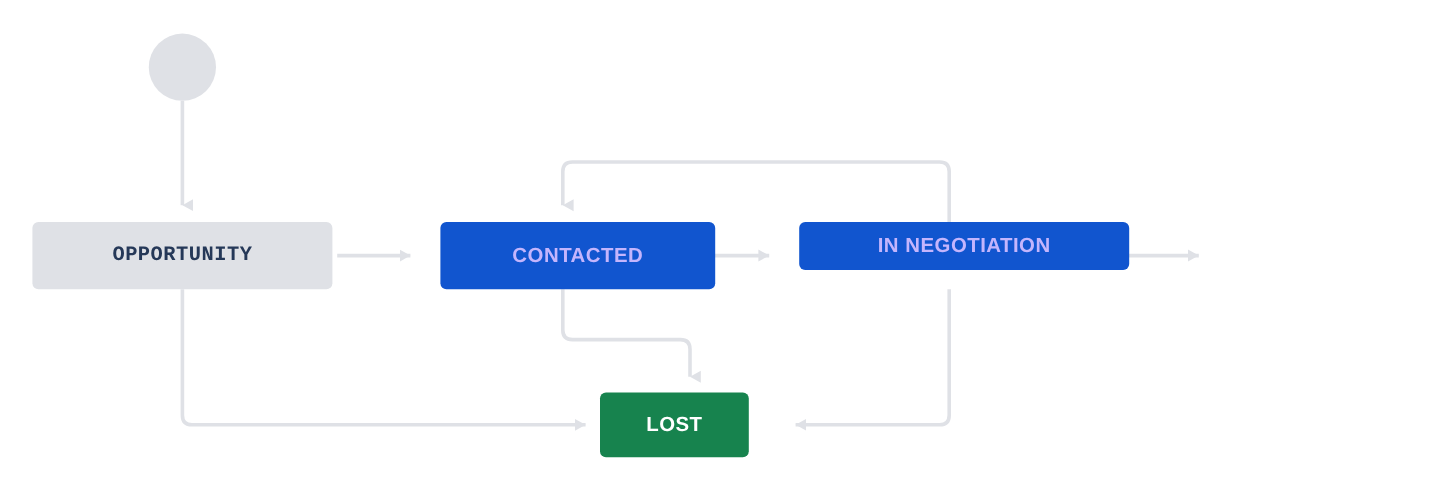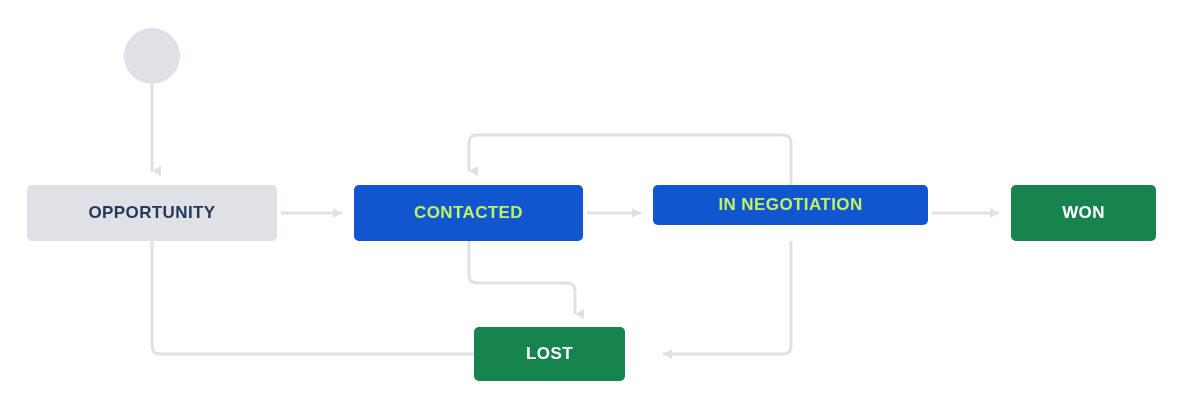--- a/index.html
+++ b/index.html
@@ -36,24 +36,26 @@
     letter-spacing: 0.4px;
     font-weight: bold;
     font-size: 17px;
     text-align: center;
     white-space: nowrap;
     user-select: none;
   }
   .node-gray {
     background: #dfe1e6;
     color: #253858;
+    font-family: Liberation Mono, monospace;
   }
   .node-blue {
     background: #1155cf;
-    color: #bef264;
+    color: #c4b5fd;
+    margin-left: 13px;
   }
   .node-green {
     background: #17834e;
     color: #ffffff;
   }
   .start-dot {
     position: absolute;
     border-radius: 50%;
     background: #dfe1e6;
   }
@@ -103,21 +105,18 @@
   </div>
 
   <div class="node node-blue" style="left:354px; top:185px; width:229px; height:56px;">
     <span>CONTACTED</span>
   </div>
 
   <div class="node node-blue" style="left:653px; top:185px; width:275px; height:40px;">
     <span>IN NEGOTIATION</span>
   </div>
 
-  <div class="node node-green" style="left:1011px; top:185px; width:145px; height:56px;">
-    <span>WON</span>
-  </div>
 
-  <div class="node node-green" style="left:474px; top:327px; width:151px; height:54px;">
+  <div class="node node-green" style="left:500px; top:327px; width:124px; height:54px;">
     <span>LOST</span>
   </div>
 
 </div>
 
 </body></html>

